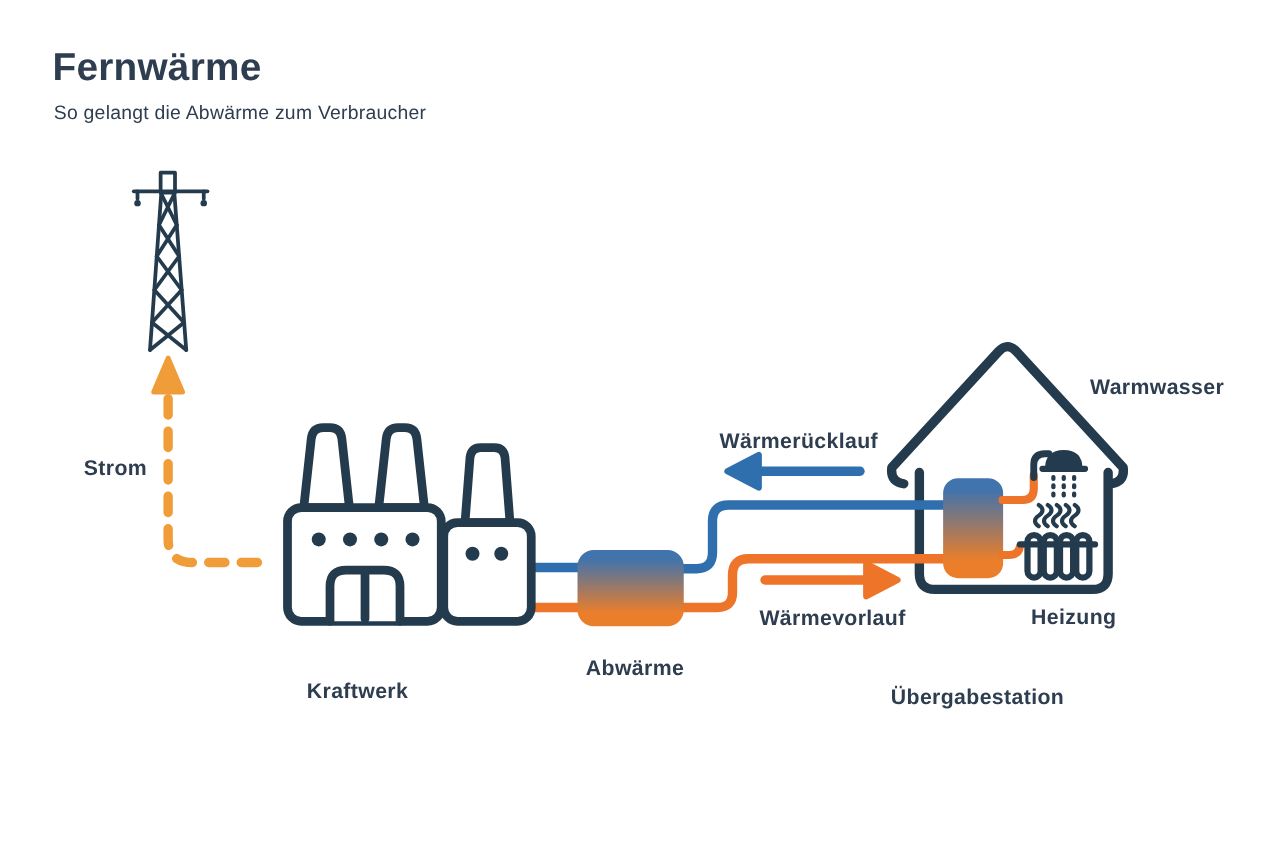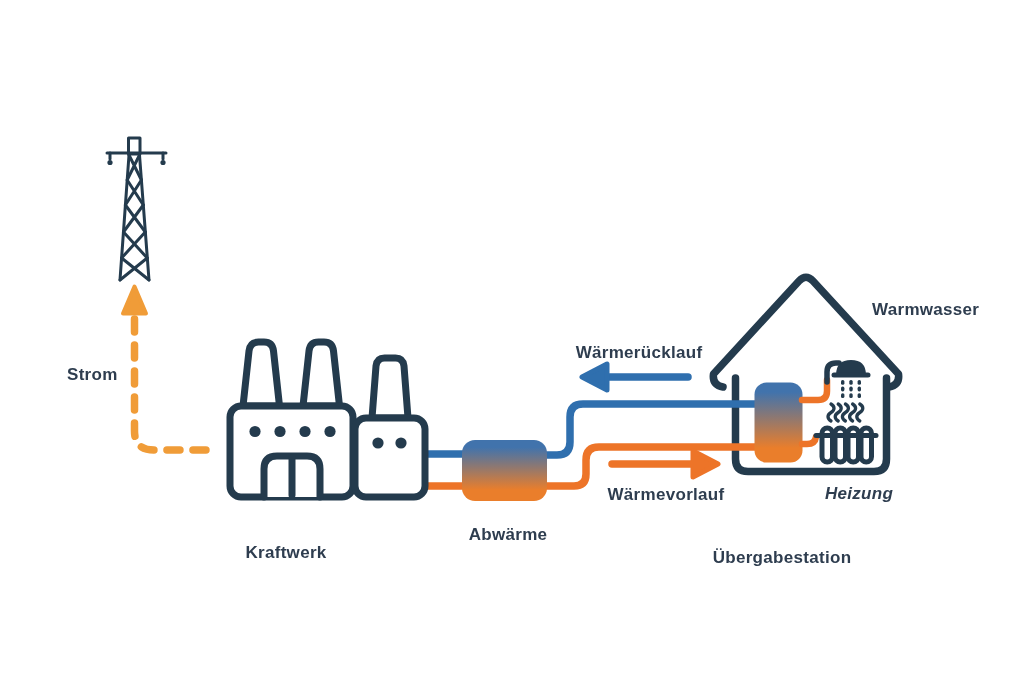--- a/index.html
+++ b/index.html
@@ -17,20 +17,22 @@
   .sb{stroke:var(--blue,#2F6FAE);} .fb{fill:var(--blue,#2F6FAE);}
   .so{stroke:var(--orange,#ED7428);} .fo{fill:var(--orange,#ED7428);}
   .sg{stroke:var(--gold,#F09C38);} .fg{fill:var(--gold,#F09C38);}
   .fw{fill:#fff;} .nf{fill:none;}
 </style>
 </head>
 <body>
 
 <div class="stage">
 
+  <div class="title">Fernwärme</div>
+  <div class="subtitle">So gelangt die Abwärme zum Verbraucher</div>
 
   <svg width="1024" height="683" viewBox="0 0 1024 683">
     <defs>
       <linearGradient id="heatGrad" x1="0" y1="0" x2="0" y2="1">
         <stop offset="0.12" stop-color="#4173AC"></stop>
         <stop offset="0.82" stop-color="#EA7E2B"></stop>
       </linearGradient>
     </defs>
 
     <g class="sn nf" stroke-width="3" stroke-linecap="round" stroke-linejoin="round">
@@ -131,16 +133,16 @@
     </g>
   </svg>
 
   <div class="lbl" style="left:67px;top:365px;">Strom</div>
   <div class="lbl center" style="left:286px;top:543px;">Kraftwerk</div>
   <div class="lbl center" style="left:508px;top:525px;">Abwärme</div>
   <div class="lbl center" style="left:639px;top:343px;">Wärmerücklauf</div>
   <div class="lbl center" style="left:666px;top:485px;text-align:center;">Wärmevorlauf</div>
   <div class="lbl center" style="left:782px;top:525px;margin-top:23px;">Übergabestation</div>
   <div class="lbl" style="left:872px;top:300px;">Warmwasser</div>
-  <div class="lbl center" style="left:859px;top:484px;font-style:italic;">Heizung</div>
+  <div class="lbl center" style="left:859px;top:484px;">Heizung</div>
 
 
 </div>
 
 </body></html>

